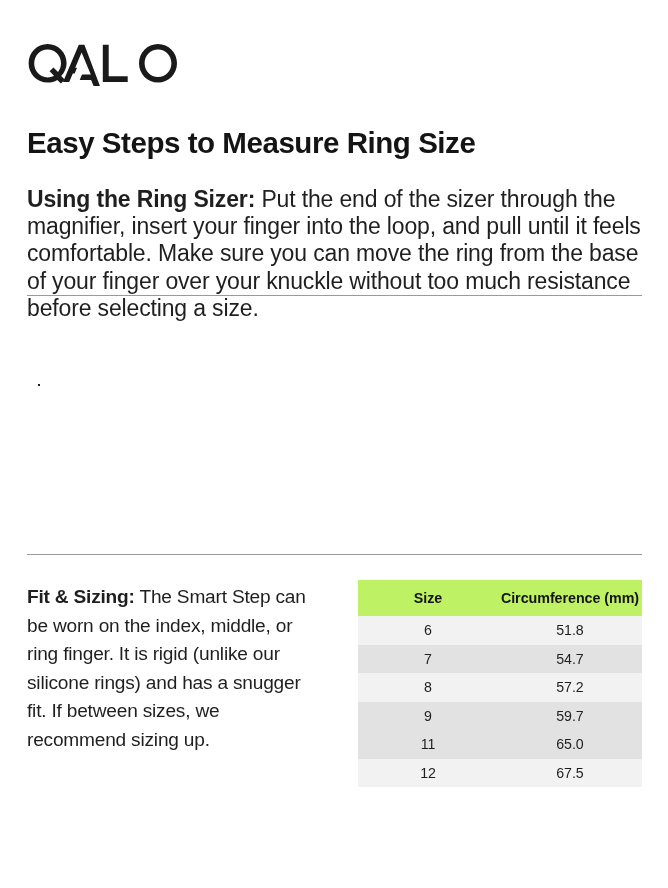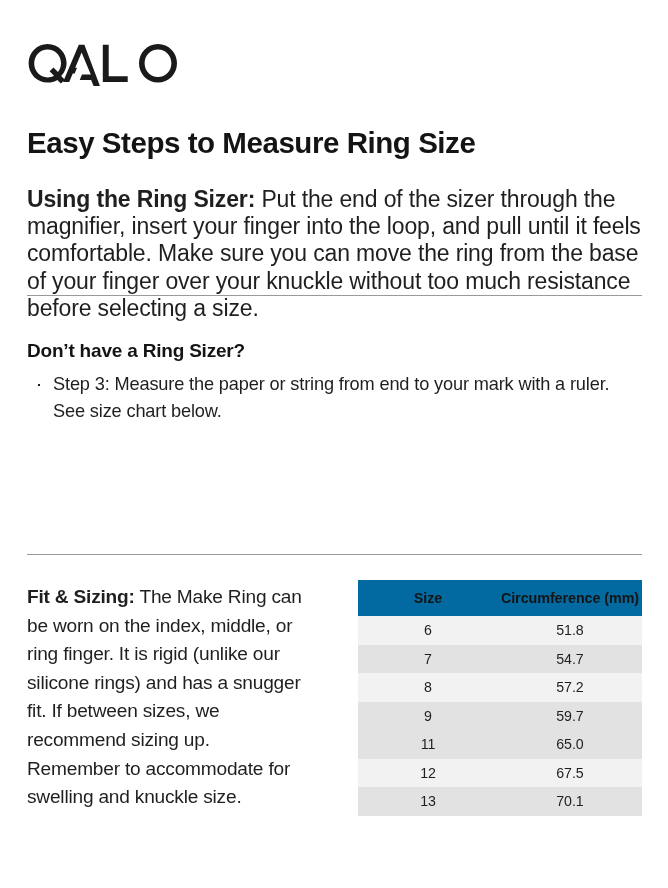--- a/index.html
+++ b/index.html
@@ -133,21 +133,21 @@
     height: 28.5px;
     padding: 0;
     text-align: center;
     vertical-align: middle;
     font-size: 14.2px;
     letter-spacing: -0.05px;
     color: #1f1f1f;
     font-weight: normal;
   }
   .size-table thead th {
-    background: #0369a1;
+    background: #bef264;
     font-weight: bold;
     font-size: 14.3px;
     color: #141414;
     height: 36px;
   }
   .size-table tbody tr.odd td  { background: #f2f2f2; }
   .size-table tbody tr.even td { background: #e2e2e2; }
   .col-size { width: 140px; }
   .col-circ { width: 144px; }
 </style>
@@ -170,38 +170,36 @@
       </g>
     </svg>
   </div>
 
   <h1 class="page-title">Easy Steps to Measure Ring Size</h1>
 
   <p class="intro"><b>Using the Ring Sizer:</b><span> Put the end of the sizer through the magnifier, insert your finger into the loop, and pull until it feels comfortable. Make sure you can move the ring from the base of your finger over your knuckle without too much resistance before selecting a size.</span></p>
 
   <div class="rule rule-1"></div>
 
-  <h2 class="subheading">Don’t have a Ring Sizer?</h2>
 
   <div class="steps">
     <div class="step">
       <span class="bullet">·</span>
     </div>
     <div class="step">
       <span class="bullet">·</span>
     </div>
     <div class="step">
       <span class="bullet">·</span>
-      <span>Step 3: Measure the paper or string from end to your mark with a ruler. See size chart below.</span>
     </div>
   </div>
 
   <div class="rule rule-2"></div>
 
-  <div class="fit-block"><b>Fit &amp; Sizing:</b><span> The Make Ring can be worn on the index, middle, or ring finger. It is rigid (unlike our silicone rings) and has a snugger fit. If between sizes, we recommend sizing up.</span><br><span>Remember to accommodate for swelling and knuckle size.</span></div>
+  <div class="fit-block"><b>Fit &amp; Sizing:</b><span> The Smart Step can be worn on the index, middle, or ring finger. It is rigid (unlike our silicone rings) and has a snugger fit. If between sizes, we recommend sizing up.</span><br></div>
 
   <table class="size-table">
     <thead>
       <tr>
         <th class="col-size">Size</th>
         <th class="col-circ">Circumference (mm)</th>
       </tr>
     </thead>
     <tbody>
       <tr class="odd">
@@ -221,20 +219,16 @@
         <td>59.7</td>
       </tr>
       <tr class="even">
         <td>11</td>
         <td>65.0</td>
       </tr>
       <tr class="odd">
         <td>12</td>
         <td>67.5</td>
       </tr>
-      <tr class="even">
-        <td>13</td>
-        <td>70.1</td>
-      </tr>
     </tbody>
   </table>
 
 </div>
 
 </body></html>

